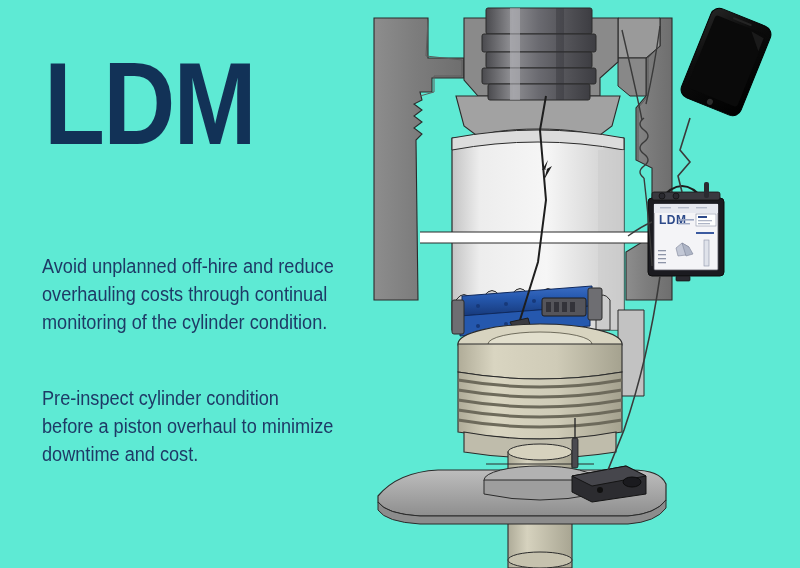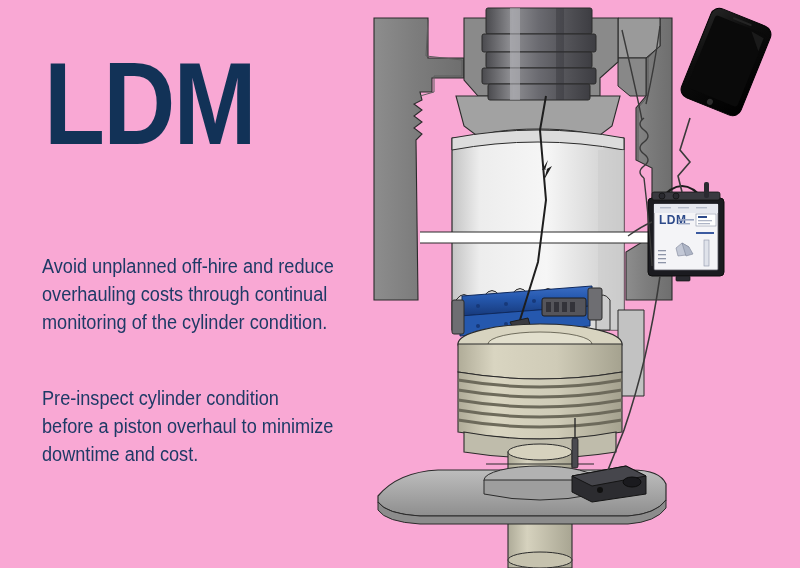--- a/index.html
+++ b/index.html
@@ -8,21 +8,21 @@
     padding: 0;
     background: #ffffff;
   }
   body {
     font-family: "Liberation Sans", sans-serif;
   }
   #slide {
     position: relative;
     width: 800px;
     height: 568px;
-    background: #f9a8d4;
+    background: #5eead4;
     overflow: hidden;
   }
 
   
   #text-column {
     position: absolute;
     left: 0;
     top: 0;
     width: 372px;
     height: 568px;

